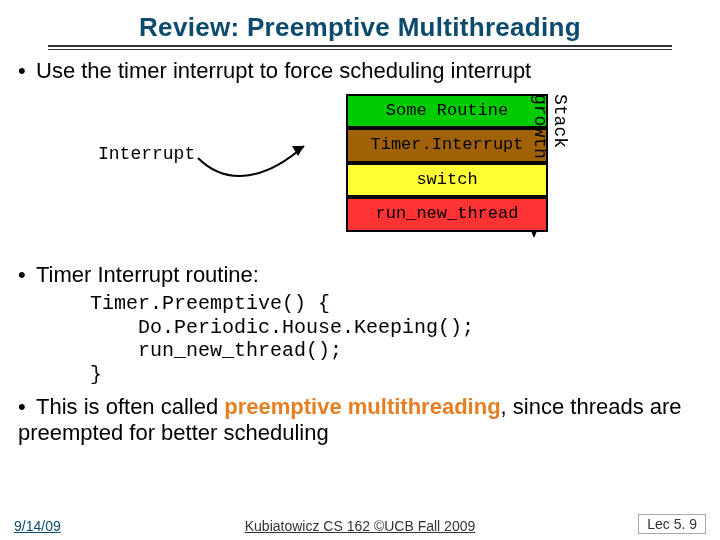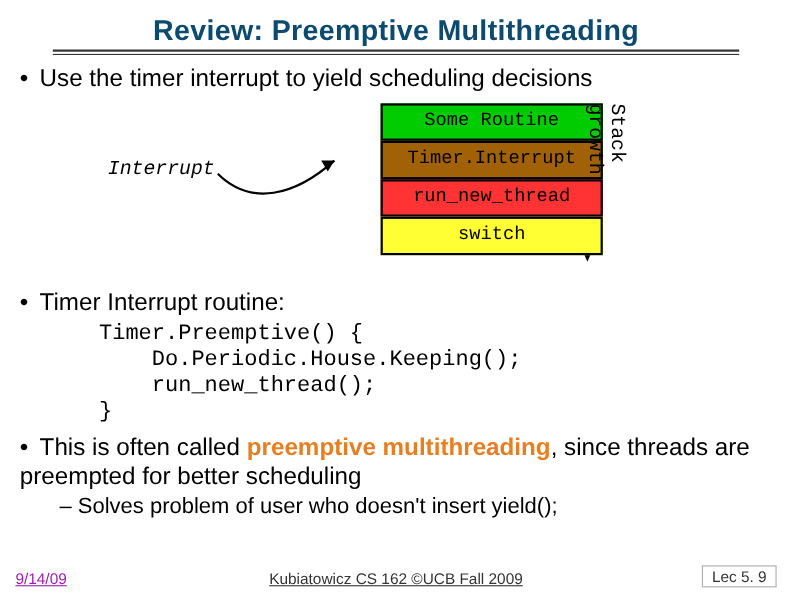--- a/index.html
+++ b/index.html
@@ -62,21 +62,20 @@
     height: 168px;
     width: 100%;
     margin-top: 4px;
   }
   .interrupt-label {
     position: absolute;
     left: 80px;
     top: 56px;
     font-family: "Courier New", monospace;
     font-size: 18px;
-    font-style: italic;
   }
   .stack {
     position: absolute;
     left: 288px;
     top: 6px;
     width: 202px;
     padding-left: 40px;
   }
   .stack-box {
     border: 2px solid #000;
@@ -116,77 +115,74 @@
     height: 168px;
     pointer-events:none;
   }
   .footer {
     position: absolute;
     bottom: 6px;
     left: 0;
     width: 720px;
     font-size: 14px;
   }
-  .footer .date { position: absolute; left: 14px;  bottom: 0; text-decoration: underline; color:#a21caf;text-align:right;}
+  .footer .date { position: absolute; left: 14px;  bottom: 0; text-decoration: underline; color:#0c4a6e;text-align:right;}
   .footer .mid  { position: absolute; left: 0; right:0; bottom: 0; text-align:center; text-decoration: underline; color:#333;}
   .footer .lec  { position: absolute; right: 14px; bottom: 0; border:1px solid #aaa; padding:1px 8px; color:#333;}
 </style>
 </head>
 <body>
 
 <div class="slide">
 
   <div class="title">Review: Preemptive Multithreading</div>
   <hr class="title-rule">
   <hr class="title-rule2">
 
   <div class="bullet">
-    <span class="dot">•</span><span>Use the timer interrupt to yield scheduling decisions</span>
+    <span class="dot">•</span><span>Use the timer interrupt to force scheduling interrupt</span>
   </div>
 
   <div class="diagram">
     <svg class="arrow-svg" viewBox="0 0 720 168">
 
       <path d="M180 70 C 210 100, 250 90, 286 58" stroke="#000" stroke-width="2" fill="none"></path>
       <polygon points="286,58 274,58 280,68" fill="#000"></polygon>
 
       <line x1="516" y1="18" x2="516" y2="140" stroke="#000" stroke-width="2"></line>
       <polygon points="516,150 510,136 522,136" fill="#000"></polygon>
     </svg>
 
     <div class="interrupt-label">Interrupt</div>
 
     <div class="stack">
       <div class="stack-box bg-green">Some Routine</div>
       <div class="stack-box bg-blue">Timer.Interrupt</div>
+      <div class="stack-box bg-yellow">switch</div>
       <div class="stack-box bg-red">run_new_thread</div>
-      <div class="stack-box bg-yellow">switch</div>
     </div>
 
     <div class="stack-growth">
       <div class="label">Stack growth</div>
     </div>
   </div>
 
   <div class="bullet">
     <span class="dot">•</span><span>Timer Interrupt routine:</span>
   </div>
 
   <div class="code">Timer.Preemptive() {
     Do.Periodic.House.Keeping();
     run_new_thread();
 }</div>
 
   <div class="bullet" style="line-height:1.15;">
     <span class="dot">•</span><span>This is often called </span><span class="orange">preemptive multithreading</span><span>, since threads are preempted for better scheduling</span>
   </div>
 
-  <div class="subbullet">
-    – <span>Solves problem of user who doesn't insert yield();</span>
-  </div>
 
   <div class="footer">
     <span class="date">9/14/09</span>
     <span class="mid">Kubiatowicz CS 162 ©UCB Fall 2009</span>
     <span class="lec">Lec 5. 9</span>
   </div>
 
 </div>
 
 </body></html>

